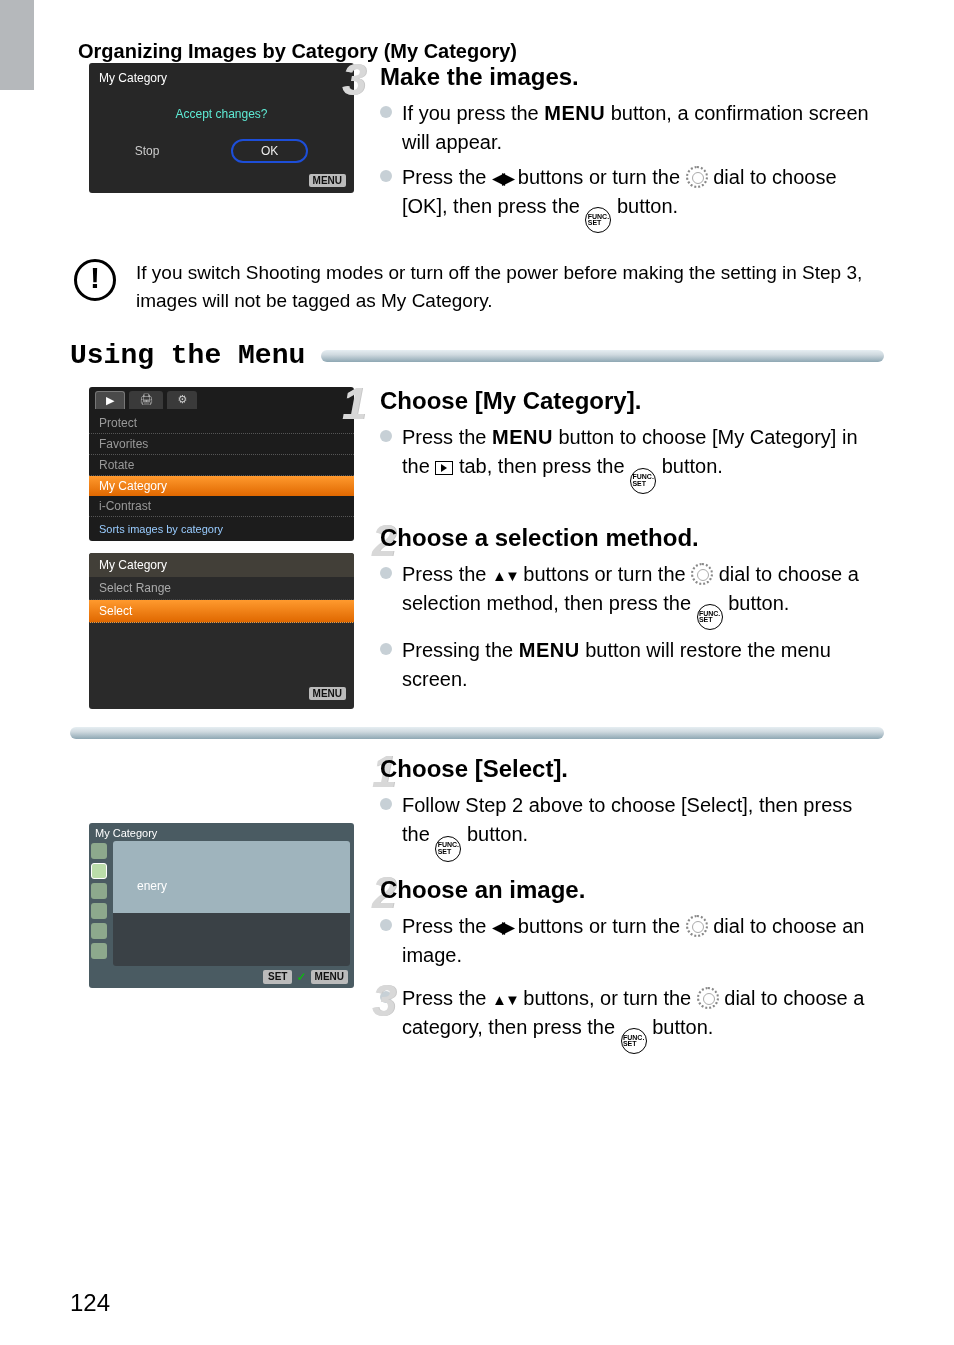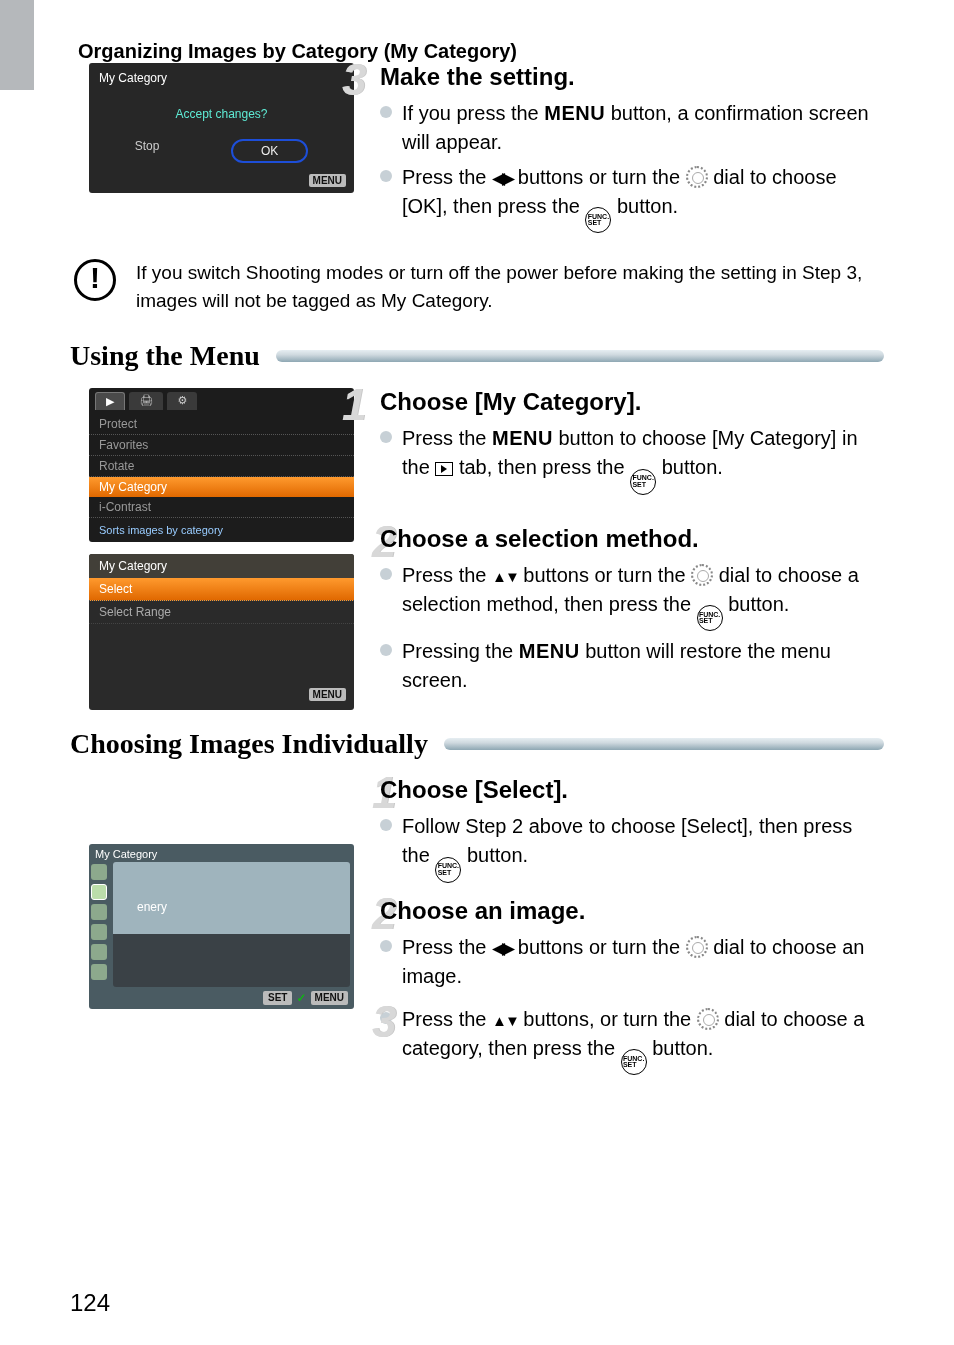--- a/index.html
+++ b/index.html
@@ -30,21 +30,21 @@
   .screenshot {
     width: 265px;
     background: #272727;
     color: #ccc;
     font-size: 12px;
     border-radius: 3px;
     position: relative;
   }
   .ss-title { padding: 8px 10px 4px 10px; color: #fff; font-size: 12px; }
   .ss-center { text-align: center; padding: 18px 0 12px 0; color: #5eead4; font-size: 12px; }
-  .ss-buttons { display: flex; justify-content: space-around; padding: 6px 10px 10px 10px; align-items: flex-start; }
+  .ss-buttons { display: flex; justify-content: space-around; padding: 6px 10px 10px 10px; align-items: center; }
   .ss-btn-stop { color: #ccc; font-size: 12px; }
   .ss-btn-ok {
     border: 2px solid #1d4ed8;
     border-radius: 14px;
     padding: 3px 28px;
     color: #eee;
     font-size: 12px;
   }
   .ss-footer { text-align: right; padding: 0 8px 6px 0; }
   .menu-badge { background: #bbb; color: #111; font-size: 10px; padding: 1px 4px; border-radius: 2px; display: inline-block; font-weight: bold; }
@@ -93,21 +93,21 @@
     font-size: 30px; font-weight: bold; margin-right: 20px; flex-shrink: 0;
     padding-bottom: 4px;
   }
   .note-text { font-size: 19px; line-height: 1.45; }
 
   
   .section-heading { display: flex; align-items: center; margin: 10px 0 16px 0; }
   .section-heading-text {
     font-size: 28px;
     font-weight: 900;
-    font-family: Liberation Serif, serif;
+    font-family: Liberation Mono, monospace;
     margin-right: 16px;
     white-space: nowrap;
   }
   .section-bar {
     flex: 1;
     height: 12px;
     border-radius: 6px;
     background: linear-gradient(to bottom, #e6eef2 0%, #cfd9df 40%, #8ea7b3 100%);
   }
 
@@ -225,21 +225,21 @@
       <div class="ss-center">Accept changes?</div>
       <div class="ss-buttons">
         <span class="ss-btn-stop">Stop</span>
         <span class="ss-btn-ok">OK</span>
       </div>
       <div class="ss-footer"><span class="menu-badge">MENU</span></div>
     </div>
   </div>
   <div class="step-right">
     <div class="step-num">3</div>
-    <div class="step-title">Make the setting.</div>
+    <div class="step-title">Make the images.</div>
     <div class="bullet-row">
       <div class="bullet-dot"></div>
       <div class="bullet-text">
         <span>If you press the </span><span class="inline-menu-label">MENU</span><span> button, a confirmation screen will appear.</span>
       </div>
     </div>
     <div class="bullet-row">
       <div class="bullet-dot"></div>
       <div class="bullet-text">
         <span>Press the </span><span class="arrow-lr"></span><span> buttons or turn the </span><span class="dial-icon"></span><span> dial to choose [OK], then press the </span><span class="func-set">FUNC.<br>SET</span><span> button.</span>
@@ -268,22 +268,22 @@
       </div>
       <div class="menu-item menu-line">Protect</div>
       <div class="menu-item menu-line">Favorites</div>
       <div class="menu-item menu-line">Rotate</div>
       <div class="menu-item sel">My Category</div>
       <div class="menu-item menu-line">i-Contrast</div>
       <div class="menu-help">Sorts images by category</div>
     </div>
     <div class="list-ss">
       <div class="list-title">My Category</div>
+      <div class="list-item">Select Range</div>
       <div class="list-item sel">Select</div>
-      <div class="list-item">Select Range</div>
       <div class="list-blank"></div>
       <div class="list-footer"><span class="menu-badge">MENU</span></div>
     </div>
   </div>
   <div class="step-right">
     <div class="step-num">1</div>
     <div class="step-title">Choose [My Category].</div>
     <div class="bullet-row">
       <div class="bullet-dot"></div>
       <div class="bullet-text">
@@ -305,21 +305,20 @@
         <div class="bullet-dot"></div>
         <div class="bullet-text">
           <span>Pressing the </span><span class="inline-menu-label">MENU</span><span> button will restore the menu screen.</span>
         </div>
       </div>
     </div>
   </div>
 </div>
 
 <div class="section-heading">
-  <div class="section-heading-text">Choosing Images Individually</div>
   <div class="section-bar"></div>
 </div>
 
 <div class="step-block">
   <div class="step-left">
     <div class="img-ss">
       <div class="img-ss-top">My Category</div>
       <div class="img-ss-sidebar">
         <div class="cat-icon"></div>
         <div class="cat-icon sel"></div>

